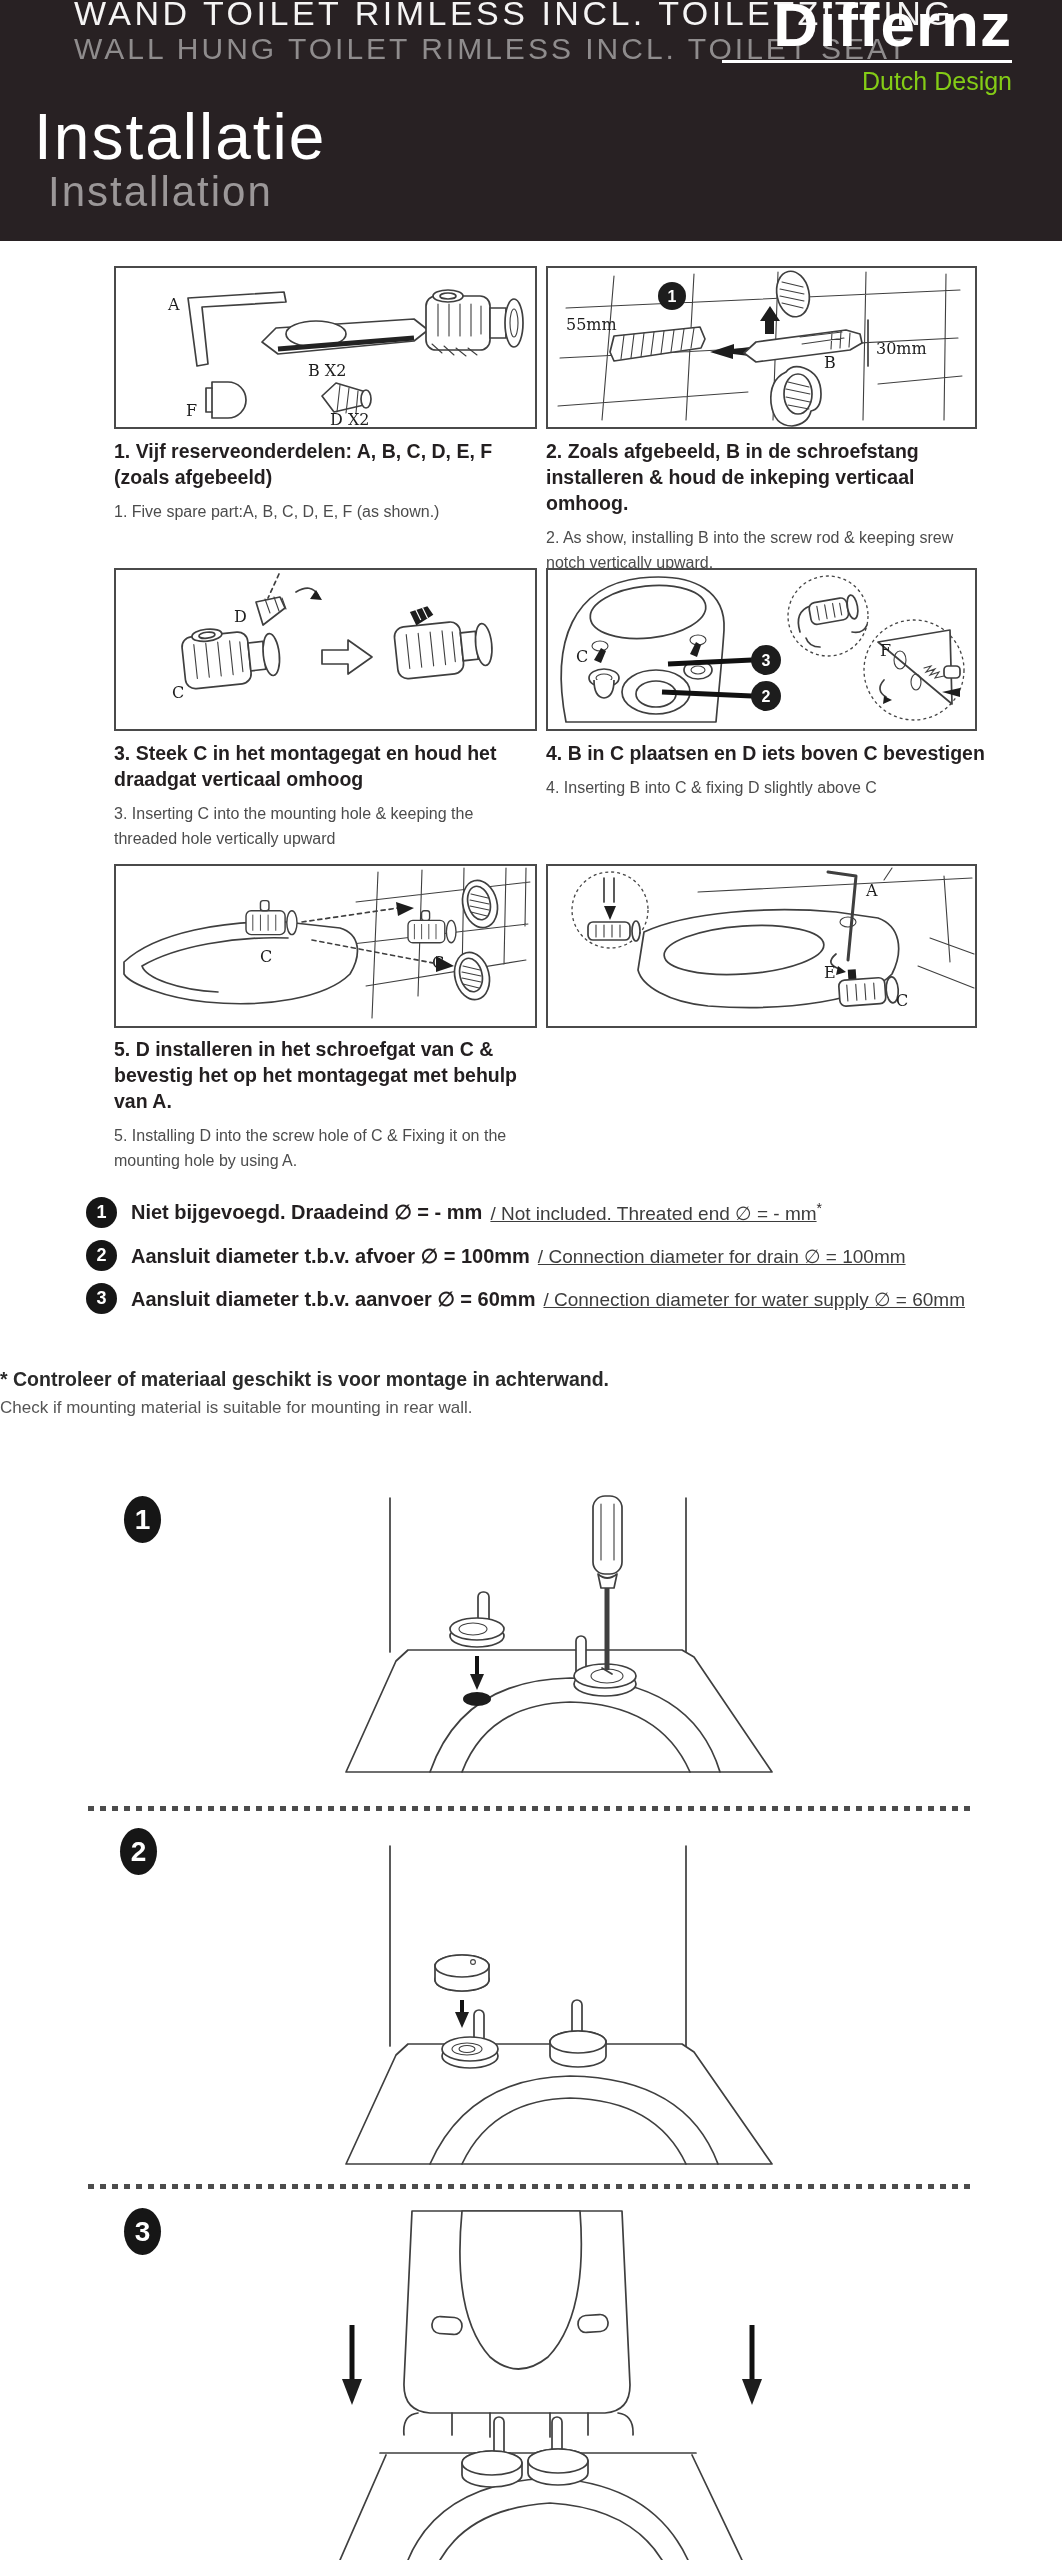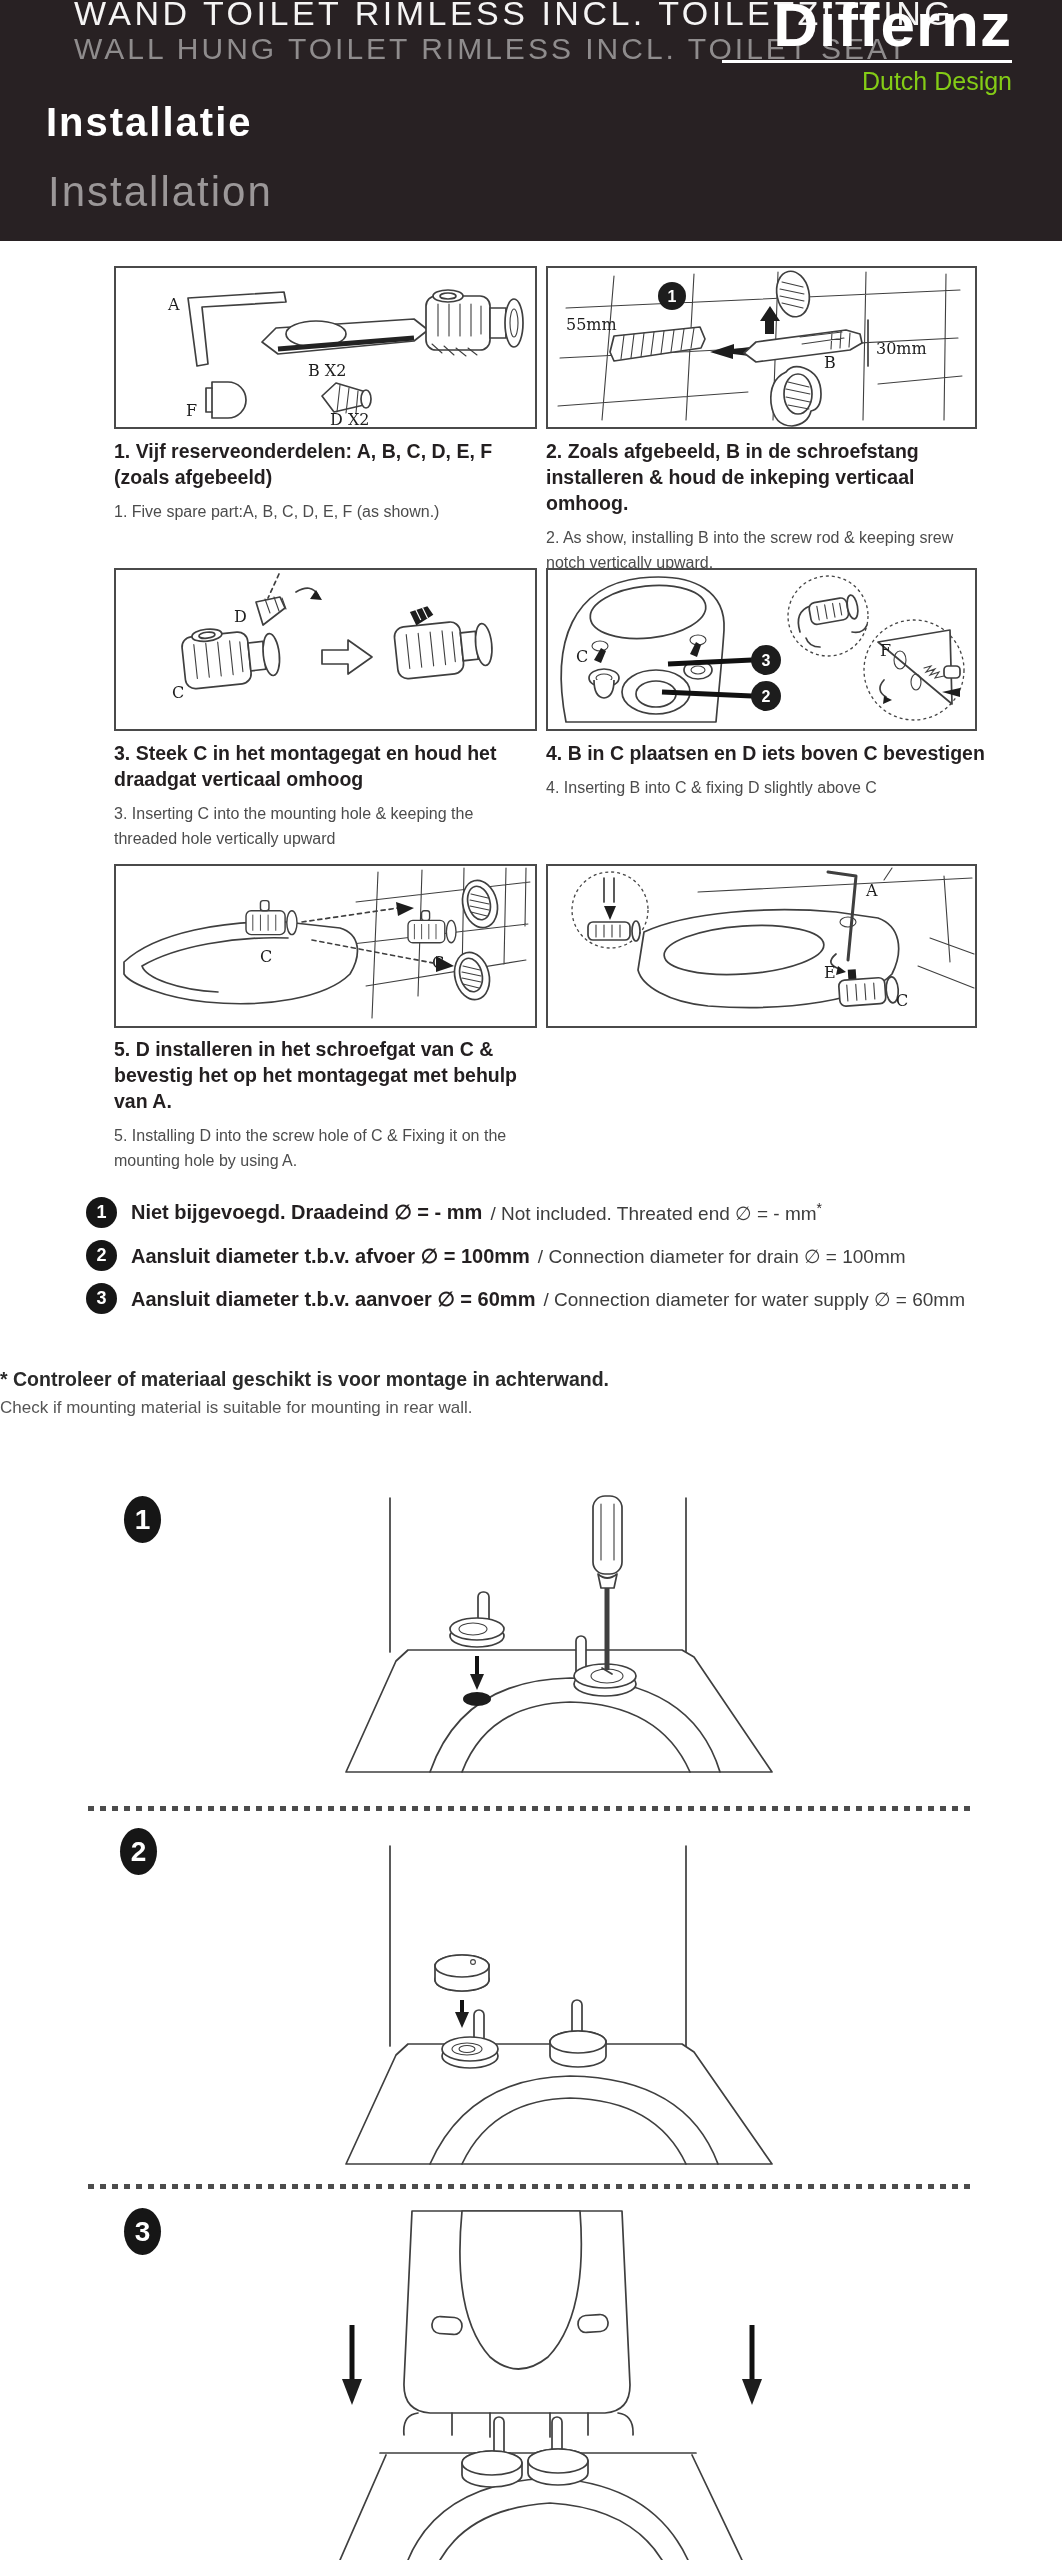--- a/index.html
+++ b/index.html
@@ -6,41 +6,41 @@
   .page{position:relative;width:1062px;height:2560px;background:#ffffff;overflow:hidden;
         font-family:"Liberation Sans",sans-serif;color:#231f20;}
   
   .hdr{position:absolute;left:0;top:0;width:1062px;height:241px;background:#282123;}
   .hdr .t-nl{position:absolute;left:74px;top:-6px;font-size:34px;letter-spacing:3.5px;color:#f5f4f4;font-weight:normal;white-space:nowrap;}
   .hdr .t-en{position:absolute;left:74px;top:32px;font-size:30px;letter-spacing:3px;color:#8f8c8d;font-weight:normal;white-space:nowrap;}
   .brand{position:absolute;right:50px;top:-10px;text-align:right;}
   .brand .bn{font-size:62px;color:#ffffff;font-weight:bold;letter-spacing:1px;line-height:70px;}
   .brand .bl{width:290px;height:3px;background:#ffffff;margin:0 0 4px auto;}
   .brand .bt{font-size:25px;color:#84cc16;font-weight:normal;}
-  .sec-nl{position:absolute;left:46px;top:100px;font-size:40px;color:#ffffff;font-weight:bold;letter-spacing:2px;}
+  .sec-nl{position:absolute;left:34px;top:100px;font-size:64px;color:#ffffff;font-weight:normal;letter-spacing:2px;}
   .sec-en{position:absolute;left:48px;top:168px;font-size:42px;color:#9b9798;font-weight:normal;letter-spacing:2px;}
   
   .panel{position:absolute;background:#fff;border:2px solid #4a4a4a;box-sizing:border-box;}
   .cap{position:absolute;}
   .cap .nl{font-size:19.5px;font-weight:bold;color:#231f20;line-height:26px;}
   .cap .en{font-size:16px;font-weight:normal;color:#4c4c4c;line-height:25px;margin-top:9px;}
   
   .ln{fill:none;stroke:#3f3f3f;stroke-width:1.7;stroke-linecap:round;stroke-linejoin:round;}
   .th{fill:none;stroke:#3f3f3f;stroke-width:1.1;stroke-linecap:round;}
   .fw{fill:#ffffff;stroke:#3f3f3f;stroke-width:1.7;stroke-linejoin:round;}
   .blk{fill:#1d1d1d;stroke:none;}
   .dash{stroke-dasharray:4 4;}
   .lbl{font-family:"DejaVu Serif",serif;font-size:16px;fill:#1d1d1d;}
   .bw{fill:#ffffff;font-family:"Liberation Sans",sans-serif;font-weight:bold;}
   
   .note{position:absolute;left:86px;display:flex;align-items:center;gap:14px;white-space:nowrap;}
   .nbadge{flex:0 0 auto;width:31px;height:31px;border-radius:50%;background:#161616;color:#fff;
           font-size:18px;font-weight:bold;line-height:31px;text-align:center;}
   .note .nl{font-size:20px;font-weight:bold;color:#231f20;}
-  .note .en{font-size:19px;font-weight:normal;color:#3d3d3d;margin-left:8px;}
+  .note .en{font-size:19px;font-weight:normal;color:#3d3d3d;margin-left:8px;text-decoration:underline;}
   .note sup{font-size:14px;color:#231f20;}
   .foot{position:absolute;left:0;width:1062px;text-align:left;}
   .foot .nl{font-size:19.5px;font-weight:bold;color:#2a2a2a;}
   .foot .en{font-size:17px;font-weight:normal;color:#555;margin-top:7px;}
   
   .sep{position:absolute;left:88px;width:886px;height:5px;
        background:repeating-linear-gradient(90deg,#4c4c4c 0 6px,transparent 6px 12px);}
   .bigbadge{position:absolute;width:37px;height:47px;background:#161616;border-radius:50%;
             color:#fff;font-size:28px;font-weight:bold;line-height:47px;text-align:center;}
   .stepart{position:absolute;}

